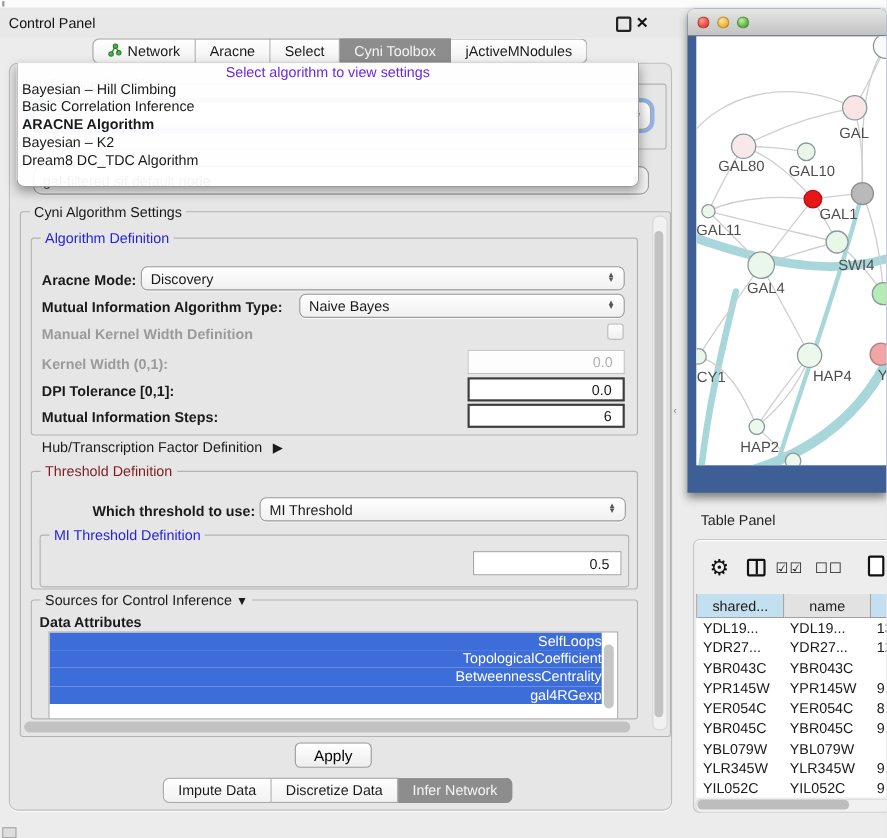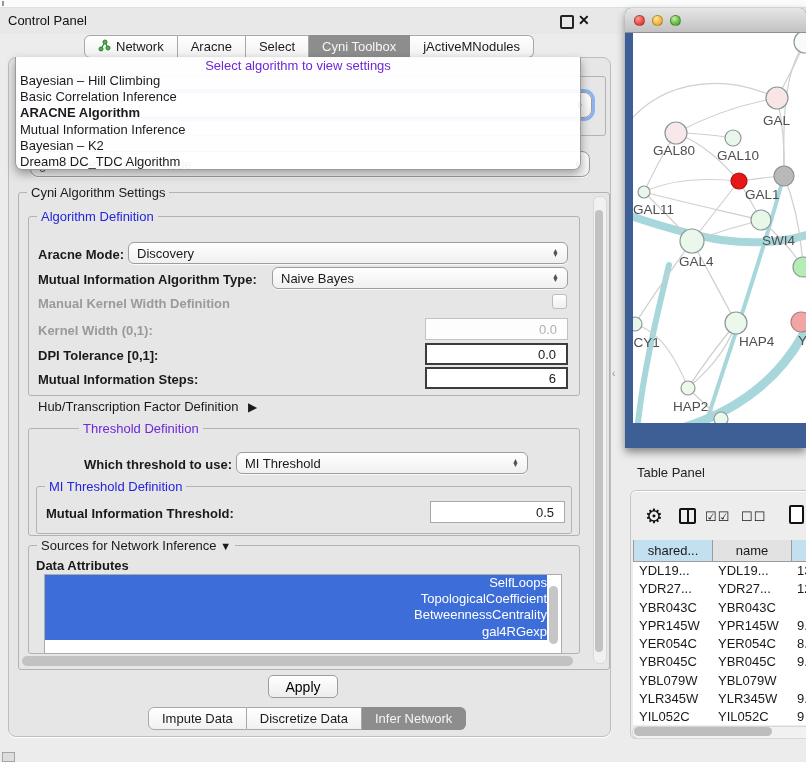--- a/index.html
+++ b/index.html
@@ -2,21 +2,21 @@
 <html><head>
 <meta charset="utf-8">
 <style>
   html,body{margin:0;padding:0;background:#ececec;}
   #app{position:relative;width:806px;height:762px;overflow:hidden;background:#ececec;
        font-family:"Liberation Sans",sans-serif;font-size:13px;color:#1a1a1a;}
   .abs{position:absolute;}
   
   .gbox{position:absolute;border:1px solid #b3b3b3;border-radius:3px;}
   .legend{position:absolute;background:#e6e6e6;padding:0 4px;font-size:13px;white-space:nowrap;}
-  .legend.blue{color:#2424dd;} .legend.green{color:#6d28d9;margin-left:42px;}
+  .legend.blue{color:#2424dd;} .legend.green{color:#7f1d1d;}
   
   .lbl{position:absolute;font-weight:bold;white-space:nowrap;}
   .lbl.dis{color:#9a9a9a;}
   .combo{position:absolute;background:linear-gradient(#ffffff,#f0f0f0);border:1px solid #9d9d9d;
          border-radius:6px;display:flex;align-items:center;height:22px;box-sizing:border-box;
          padding:0 8px;box-shadow:0 1px 0 rgba(255,255,255,.8);}
   .combo .val{flex:1;white-space:nowrap;overflow:hidden;}
   .stepper{display:flex;flex-direction:column;align-items:center;line-height:4.5px;font-size:7px;color:#555;margin-left:6px;}
   .field{position:absolute;background:#fff;border:1px solid #a8a8a8;box-sizing:border-box;
          display:flex;align-items:center;justify-content:flex-end;padding:0 10px;height:22px;}
@@ -122,21 +122,20 @@
         <span>▼</span>
       </span>
   </div>
 
   <div id="dropdown">
     <div class="hint">Select algorithm to view settings</div>
     <div id="dd-items">
         <div class="dd-item">Bayesian – Hill Climbing</div>
         <div class="dd-item">Basic Correlation Inference</div>
         <div class="dd-item bold">ARACNE Algorithm</div>
-        <div class="dd-item">Mutual Information Inference</div>
         <div class="dd-item">Bayesian – K2</div>
         <div class="dd-item">Dream8 DC_TDC Algorithm</div>
       </div>
   </div>
 
   <div class="gbox" style="left:18px;top:192px;width:590px;height:476px;">
     <span class="legend" style="left:8px;top:-8px;">Cyni Algorithm Settings</span>
   </div>
 
   <div class="sb-track" style="left:593px;top:196px;width:12px;height:466px;"></div>
@@ -172,36 +171,35 @@
 
   <span class="abs" style="left:38px;top:399px;font-size:13px;">
     <span>Hub/Transcription Factor Definition</span>
     <span style="font-size:12px;margin-left:6px;">▶</span>
   </span>
 
   <div class="gbox" style="left:28px;top:428px;width:550px;height:106px;">
     <span class="legend green" style="left:8px;top:-8px;">Threshold Definition</span>
   </div>
   <span class="lbl" style="left:84px;top:457px;">Which threshold to use:</span>
-  <div class="combo" style="left:236px;top:452px;width:292px;">
+  <div class="combo" style="left:236px;top:452px;width:333px;">
     <span class="val">MI Threshold</span>
     <span class="stepper">
         <span>▲</span>
         <span>▼</span>
       </span>
   </div>
   <div class="gbox" style="left:36px;top:486px;width:534px;height:46px;">
     <span class="legend blue" style="left:8px;top:-8px;">MI Threshold Definition</span>
   </div>
-  <span class="lbl" style="left:46px;top:506px;">Mutual Information Threshold:</span>
   <div class="field" style="left:430px;top:501px;width:135px;">0.5</div>
 
   <div class="gbox" style="left:28px;top:545px;width:550px;height:107px;">
     <span class="legend" style="left:8px;top:-8px;">
-      <span>Sources for Network Inference</span>
+      <span>Sources for Control Inference</span>
       <span style="font-size:11px;">▼</span>
     </span>
   </div>
   <span class="lbl" style="left:36px;top:558px;">Data Attributes</span>
   <div id="attr-list">
       <div class="attr-item">SelfLoops</div>
       <div class="attr-item">TopologicalCoefficient</div>
       <div class="attr-item">BetweennessCentrality</div>
       <div class="attr-item">gal4RGexp</div>
     </div>

